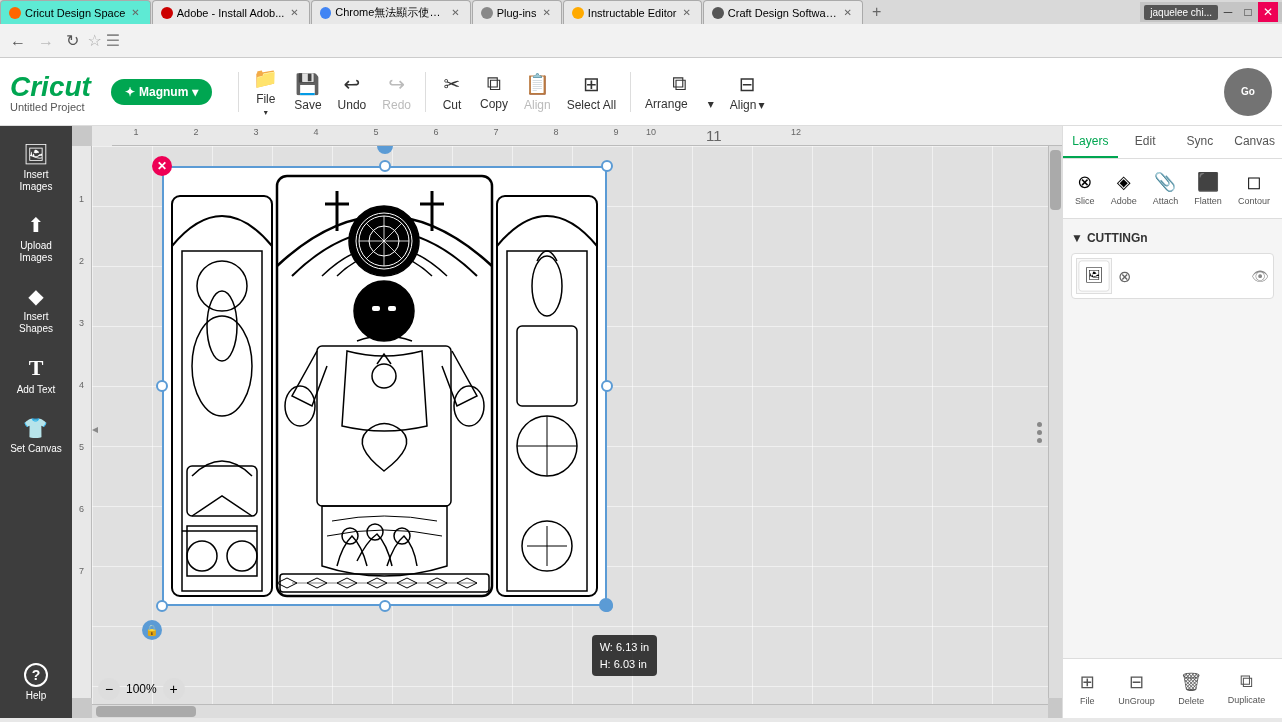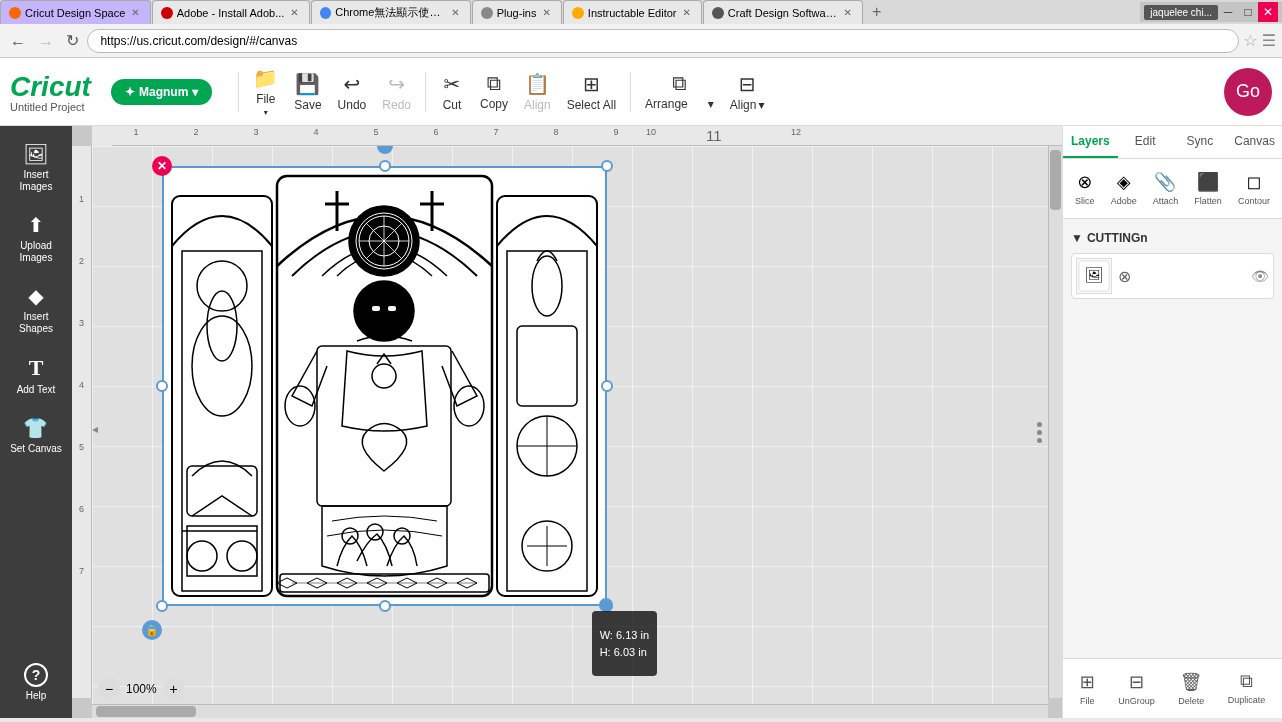--- a/index.html
+++ b/index.html
@@ -1,21 +1,21 @@
 <!DOCTYPE html>
 <html><head>
   <meta charset="utf-8">
   <style>
     * { box-sizing: border-box; margin: 0; padding: 0; }
     body { font-family: Arial, sans-serif; font-size: 12px; background: #e8e8e8; overflow: hidden; width: 1282px; height: 722px; }
 
     
     .browser-chrome { background: #d9d9d9; width: 100%; }
     .tab { display: flex; align-items: center; height: 24px; padding: 0 8px; font-size: 11px; background: #e8e8e8; border: 1px solid #aaa; border-bottom: none; border-radius: 4px 4px 0 0; margin-right: 1px; max-width: 160px; gap: 4px; cursor: pointer; }
-    .tab.active { background: #c4b5fd; z-index: 1; }
+    .tab.active { background: #5eead4; z-index: 1; }
     .tab-label { font-size: 11px; white-space: nowrap; overflow: hidden; text-overflow: ellipsis; max-width: 120px; }
     .tab-close { margin-left: auto; color: #666; font-size: 10px; cursor: pointer; padding: 0 2px; }
     .tab-new { padding: 0 8px; font-size: 16px; color: #666; cursor: pointer; line-height: 24px; }
     .nav-bar { display: flex; align-items: center; height: 34px; background: #f2f2f2; border-bottom: 1px solid #ccc; padding: 0 6px; gap: 4px; }
     .nav-btn { background: none; border: none; cursor: pointer; font-size: 16px; color: #555; padding: 2px 4px; border-radius: 3px; }
     .nav-btn.disabled { color: #bbb; cursor: default; }
     .address-bar { flex: 1; height: 24px; border: 1px solid #bbb; border-radius: 12px; padding: 0 12px; font-size: 12px; background: white; }
     .nav-star { font-size: 16px; color: #aaa; cursor: pointer; }
     .window-user { background: #555; color: white; font-size: 10px; padding: 2px 6px; border-radius: 2px; }
     .win-btn { width: 20px; height: 20px; display: flex; align-items: center; justify-content: center; font-size: 12px; cursor: pointer; color: #333; }
@@ -31,21 +31,21 @@
     .toolbar { display: flex; align-items: center; background: white; border-bottom: 1px solid #ddd; height: 68px; padding: 0 10px; gap: 0; }
     .logo-area { display: flex; flex-direction: column; align-items: flex-start; margin-right: 20px; }
     .cricut-logo { color: #00a651; font-size: 28px; font-weight: bold; font-style: italic; }
     .project-name { font-size: 11px; color: #555; margin-top: -2px; }
     .magnum-btn { background: #00a651; color: white; border: none; border-radius: 20px; padding: 6px 14px; font-size: 12px; font-weight: bold; cursor: pointer; display: flex; align-items: center; gap: 4px; margin-right: 20px; }
     .toolbar-sep { width: 1px; height: 40px; background: #ddd; margin: 0 6px; }
     .toolbar-item { display: flex; flex-direction: column; align-items: center; cursor: pointer; padding: 4px 8px; color: #333; gap: 2px; min-width: 40px; }
     .toolbar-item.disabled { color: #bbb; cursor: default; }
     .toolbar-item .icon { font-size: 20px; }
     .toolbar-item .label { font-size: 12px; }
-    .go-btn { background: #be185d; color: white; border: none; border-radius: 50%; width: 48px; height: 48px; font-size: 18px; font-weight: normal; cursor: pointer; margin-left: 10px; }
+    .go-btn { background: #737373; color: white; border: none; border-radius: 50%; width: 48px; height: 48px; font-size: 10px; font-weight: bold; cursor: pointer; margin-left: 10px; }
 
     
     .main { display: flex; flex: 1; overflow: hidden; }
 
     
     .left-sidebar { width: 72px; background: #3d3d3d; display: flex; flex-direction: column; align-items: center; padding: 8px 0; gap: 4px; }
     .sidebar-item { display: flex; flex-direction: column; align-items: center; color: white; cursor: pointer; padding: 8px 4px; border-radius: 4px; width: 64px; gap: 3px; }
     .sidebar-item .icon { font-size: 20px; }
     .sidebar-item .label { font-size: 10px; text-align: center; line-height: 1.2; }
     .sidebar-help { margin-top: auto; }
@@ -57,27 +57,27 @@
     .canvas-scroll-v { position: absolute; right: 0; top: 20px; bottom: 20px; width: 14px; background: #ddd; border-left: 1px solid #bbb; }
     .canvas-scroll-h { position: absolute; bottom: 0; left: 20px; right: 14px; height: 14px; background: #ddd; border-top: 1px solid #bbb; }
     .canvas-content { position: absolute; top: 20px; left: 20px; right: 14px; bottom: 14px; overflow: hidden; }
     .canvas-grid { width: 100%; height: 100%; background-color: #e0e0e0; background-image: 
       linear-gradient(rgba(255,255,255,0.5) 1px, transparent 1px),
       linear-gradient(90deg, rgba(255,255,255,0.5) 1px, transparent 1px);
     background-size: 60px 60px; position: relative; }
     .delete-handle { position: absolute; top: -6px; left: -6px; width: 20px; height: 20px; background: #e05; border: none; border-radius: 50%; color: white; display: flex; align-items: center; justify-content: center; font-size: 12px; font-weight: bold; cursor: pointer; z-index: 10; }
 
     
-    .dim-tooltip { position: absolute; background: rgba(0,0,0,0.75); color: white; padding: 16px 8px; border-radius: 4px; font-size: 11px; line-height: 1.5; bottom: -80px; right: -20px; }
+    .dim-tooltip { position: absolute; background: rgba(0,0,0,0.75); color: white; padding: 4px 8px; border-radius: 4px; font-size: 11px; line-height: 1.5; bottom: -80px; right: -20px; }
 
     
     .right-panel { width: 220px; background: #f5f5f5; border-left: 1px solid #ddd; display: flex; flex-direction: column; }
     .panel-tabs { display: flex; border-bottom: 1px solid #ddd; background: white; }
     .panel-tab { flex: 1; text-align: center; padding: 8px 4px; font-size: 12px; cursor: pointer; color: #555; border-bottom: 2px solid transparent; }
-    .panel-tab.active { color: #00a651; border-bottom: 2px solid #00a651; font-weight: bold; }
+    .panel-tab.active { color: #00a651; border-bottom: 2px solid #00a651; font-weight: normal; }
     .panel-tools { display: flex; justify-content: space-around; padding: 8px 4px; background: white; border-bottom: 1px solid #ddd; }
     .panel-tool { display: flex; flex-direction: column; align-items: center; gap: 3px; cursor: pointer; padding: 4px 8px; border-radius: 4px; }
     .panel-tool .icon { font-size: 20px; }
     .panel-tool .label { font-size: 9px; color: #555; }
     .layers-section { padding: 8px; }
     .layer-header { display: flex; align-items: center; gap: 4px; font-size: 12px; font-weight: bold; color: #333; padding: 4px 0; cursor: pointer; }
     .layer-item { display: flex; align-items: center; gap: 6px; padding: 4px; background: white; border: 1px solid #ddd; border-radius: 4px; margin-top: 4px; }
     .layer-thumb { width: 36px; height: 36px; border: 1px solid #ddd; background: #f9f9f9; display: flex; align-items: center; justify-content: center; font-size: 18px; }
     .layer-x { font-size: 16px; color: #666; cursor: pointer; }
     .layer-eye { margin-left: auto; font-size: 14px; color: #888; cursor: pointer; }
@@ -133,21 +133,20 @@
       <span class="window-user">jaquelee chi...</span>
       <span class="win-btn">─</span>
       <span class="win-btn">□</span>
       <span class="win-btn close">✕</span>
     </div>
   </div>
   <div class="nav-bar">
     <button class="nav-btn">←</button>
     <button class="nav-btn disabled">→</button>
     <button class="nav-btn">↻</button>
-    <input class="address-bar" type="text" value="https://us.cricut.com/design/#/canvas" style="">
     <span class="nav-star">☆</span>
     <span style="font-size:16px;color:#888;cursor:pointer">☰</span>
   </div>
 </div>
 
 <div class="app">
 
   <div class="toolbar">
     <div class="logo-area">
       <span class="cricut-logo">Cricut</span>

